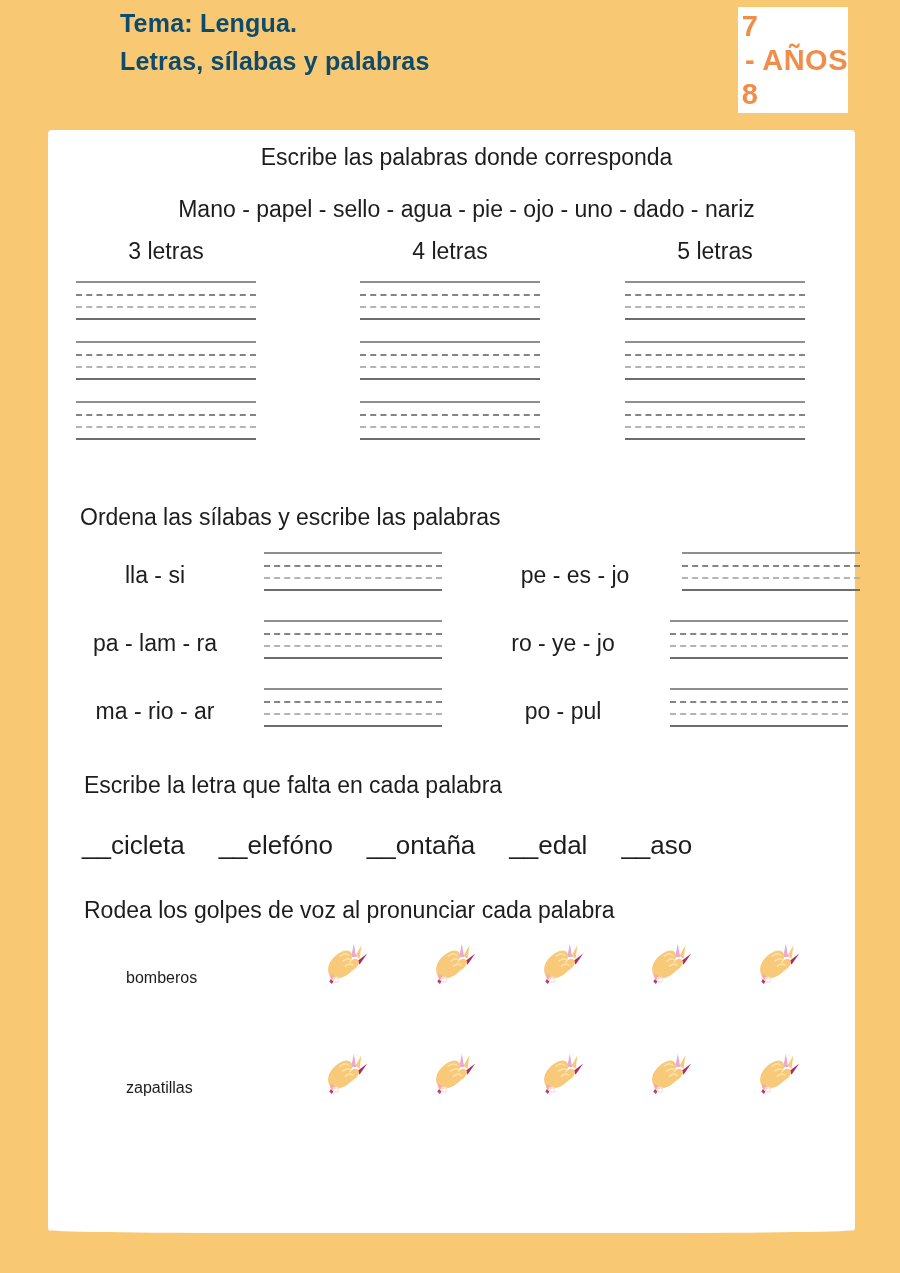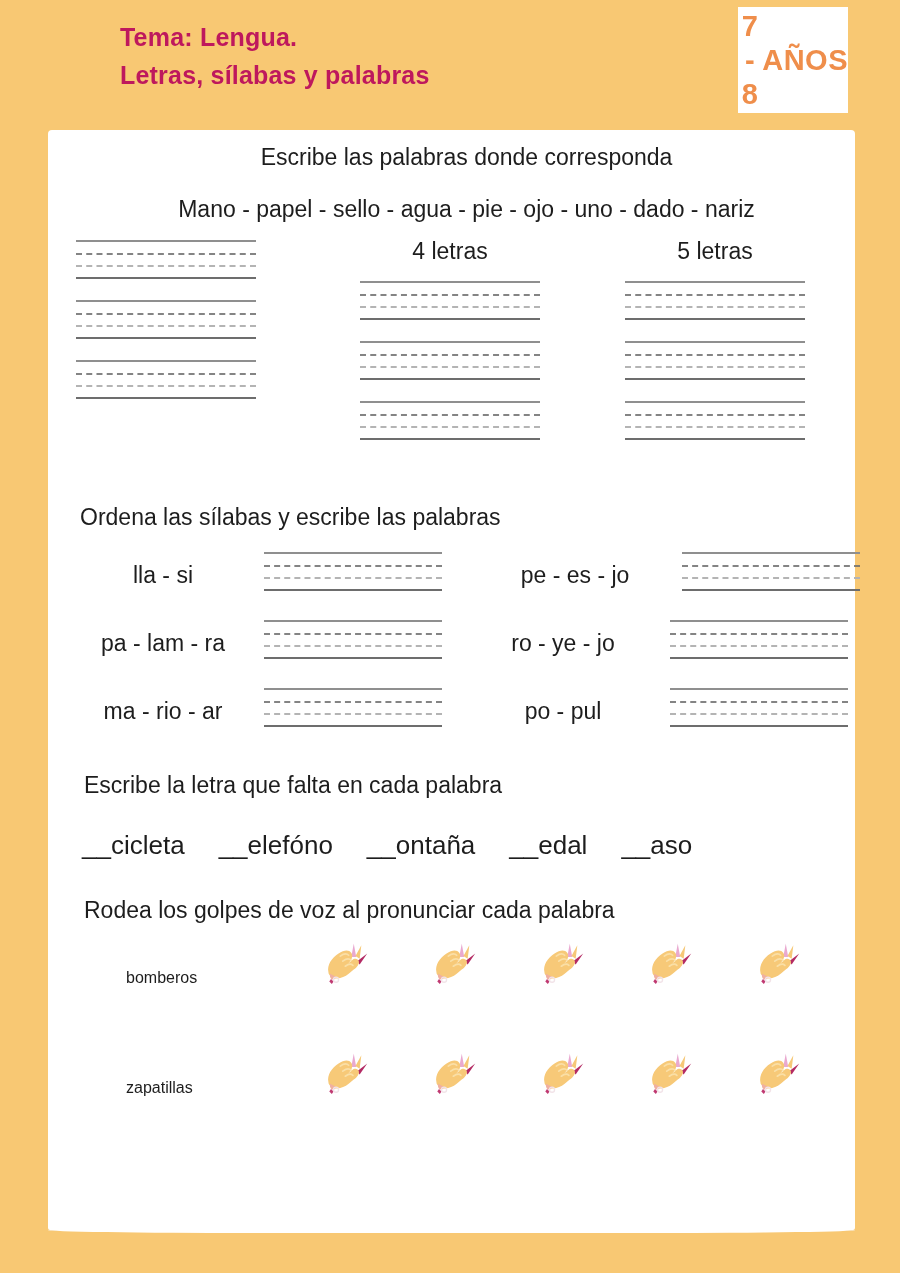--- a/index.html
+++ b/index.html
@@ -8,22 +8,22 @@
     background:#f8c873;
     font-family:"Liberation Sans",sans-serif;
     overflow:hidden;position:relative;
   }
 
   
   #header{
     position:absolute;left:0;top:0;width:900px;height:130px;
   }
   #header-title{
-    position:absolute;left:120px;top:18px;width:600px;
-    color:#be185d;font-weight:bold;font-size:25px;line-height:38px;
+    position:absolute;left:120px;top:4px;width:600px;
+    color:#0c4a6e;font-weight:bold;font-size:25px;line-height:38px;
     letter-spacing:.2px;
   }
   #header-title .ln{display:block;}
   #age-badge{
     position:absolute;left:738px;top:7px;width:110px;height:106px;
     background:#ffffff;
     display:flex;align-items:center;justify-content:center;
   }
   #age-badge .ab-line{
     color:#ef8e4b;font-weight:bold;font-size:29px;line-height:34px;
@@ -72,21 +72,21 @@
   
   #sec2{top:372px;}
   #sec2 .q{margin:0 0 0 32px;}
   #s2-grid{position:absolute;left:0;top:42px;width:807px;height:200px;}
   .s2row{position:absolute;height:64px;}
   .s2lab{
     position:absolute;font-size:23px;color:#1d1d1d;
     white-space:nowrap;top:18px;
   }
   .s2line{position:absolute;top:6px;width:178px;}
-  .s2L .s2lab{left:20px;width:190px;text-align:center;}
+  .s2L .s2lab{left:12px;width:190px;text-align:center;}
   .s2L .s2line{left:216px;}
   .s2R .s2lab{left:420px;width:190px;text-align:center;}
   .s2R .s2line{left:622px;}
 
   
   #sec3{top:640px;}
   #sec3 .q{margin:0 0 0 36px;}
   #s3-words{
     margin:30px 0 0 34px;font-size:26px;color:#1d1d1d;
     display:flex;gap:34px;
@@ -120,20 +120,21 @@
 
 <div id="card">
 
   <div class="sec" id="sec1">
     <div class="q">Escribe las palabras donde corresponda</div>
     <div class="words-line">Mano - papel - sello - agua - pie - ojo - uno - dado - nariz</div>
 
     <div id="s1-cols">
 
       <div class="s1col" id="s1c0">
+        <div class="head">3 letras</div>
         <div class="guide">
           <div class="l l1"></div>
           <div class="l l2"></div>
           <div class="l l3"></div>
           <div class="l l4"></div>
         </div>
         <div class="guide">
           <div class="l l1"></div>
           <div class="l l2"></div>
           <div class="l l3"></div>

